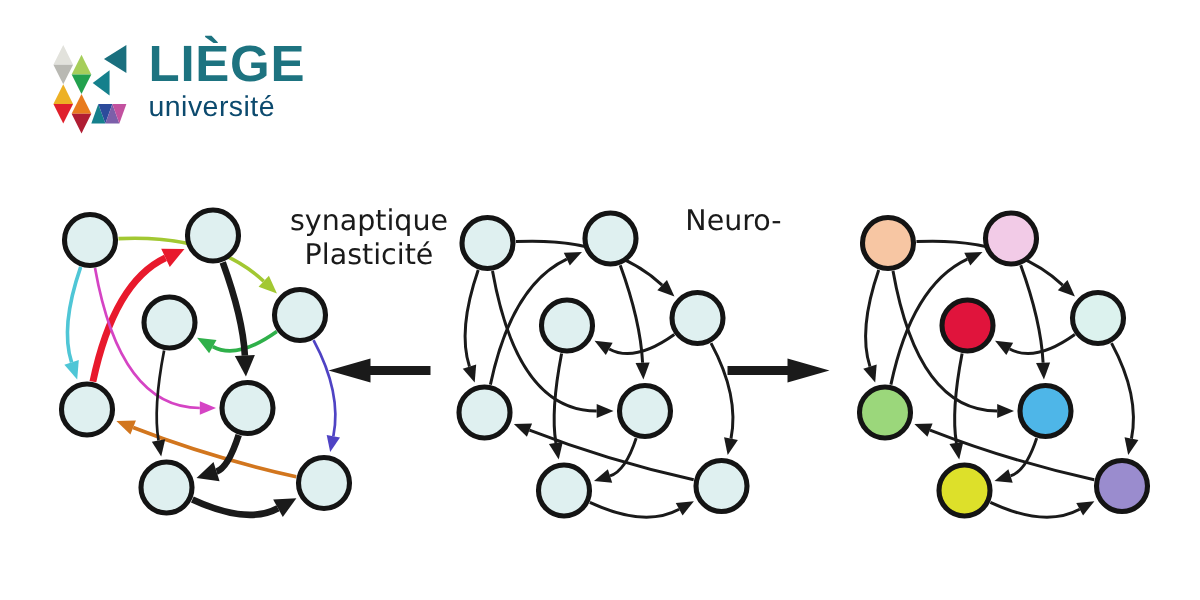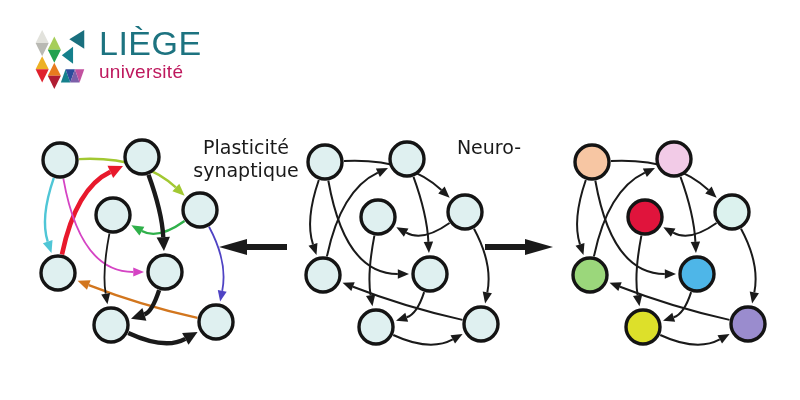--- a/index.html
+++ b/index.html
@@ -3,21 +3,21 @@
 <meta charset="utf-8">
 <style>
   html,body{margin:0;padding:0;background:#ffffff;}
   body{width:800px;height:400px;font-family:"DejaVu Sans",sans-serif;overflow:hidden;}
   .stage{position:relative;width:800px;height:400px;background:#ffffff;}
 
   
   .logo{position:absolute;left:30px;top:26px;display:flex;align-items:flex-start;gap:11px;}
   .logo-mark{width:58px;height:66px;}
   .logo-text{display:flex;flex-direction:column;}
-  .logo-title{font-family:"Liberation Sans",sans-serif;font-weight:400;font-size:34px;line-height:1.0;letter-spacing:0.5px;}
+  .logo-title{font-family:"Liberation Sans",sans-serif;font-weight:700;font-size:34px;line-height:1.0;letter-spacing:0.5px;}
   .logo-sub{font-family:"Liberation Sans",sans-serif;font-weight:400;font-size:19px;line-height:1.0;margin-top:2px;letter-spacing:0.3px;}
 
   
   .label{position:absolute;top:136px;width:140px;text-align:center;font-size:19px;line-height:1.2;color:#1a1a1a;}
   .label-left{left:176px;}
   .label-right{left:419px;}
 
   
   .big-arrow{position:absolute;top:236px;}
   .big-arrow.left{left:217px;}
@@ -43,27 +43,27 @@
       <polygon points="19,53 33,53 26,67" fill="#B01D33"></polygon>
       <polygon points="33,60 43,60 38,46" fill="#15808C"></polygon>
       <polygon points="38,46 48,46 43,60" fill="#2C4B9B"></polygon>
       <polygon points="43,60 53,60 48,46" fill="#7C5FA9"></polygon>
       <polygon points="48,46 58,46 53,60" fill="#C2519F"></polygon>
       <polygon points="58,4 58,24 42,14" fill="#1A6F7E"></polygon>
       <polygon points="46,22 46,40 34,31" fill="#15808C"></polygon>
     </svg>
     <div class="logo-text">
       <div class="logo-title" style="color: rgb(29, 115, 128);">LIÈGE</div>
-      <div class="logo-sub" style="color: #be185d;">université</div>
+      <div class="logo-sub" style="color: #0c4a6e;">université</div>
     </div>
   </div>
 
   <div class="label label-left">
+    <div>synaptique</div>
     <div>Plasticité</div>
-    <div>synaptique</div>
   </div>
 
   <div class="label label-right">
     <div>Neuro-</div>
   </div>
 
   <svg class="big-arrow left" width="72" height="22" viewBox="0 0 72 22">
     <polygon points="2,11 30,3 30,8 70,8 70,14 30,14 30,19" fill="#1A1A1A"></polygon>
   </svg>
   <svg class="big-arrow right" width="72" height="22" viewBox="0 0 72 22">

